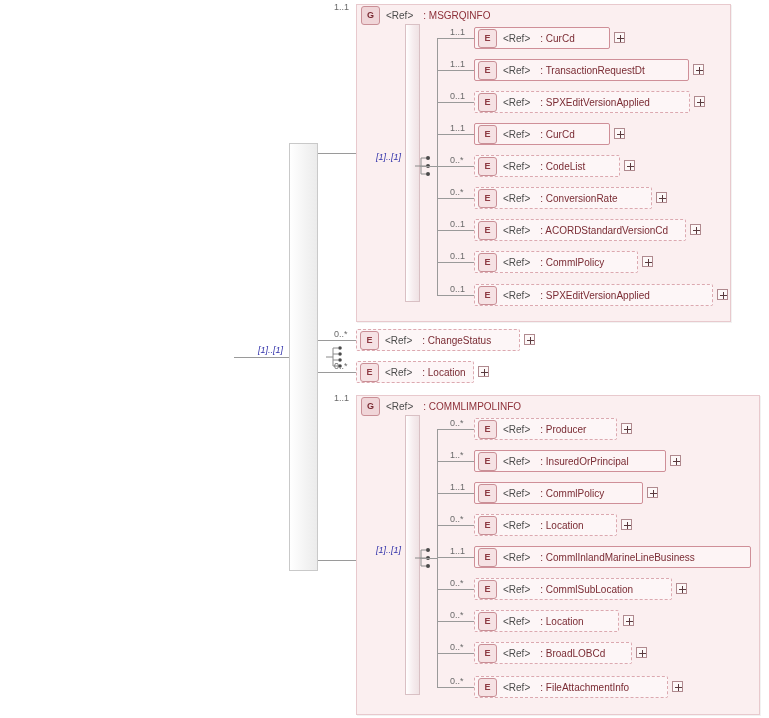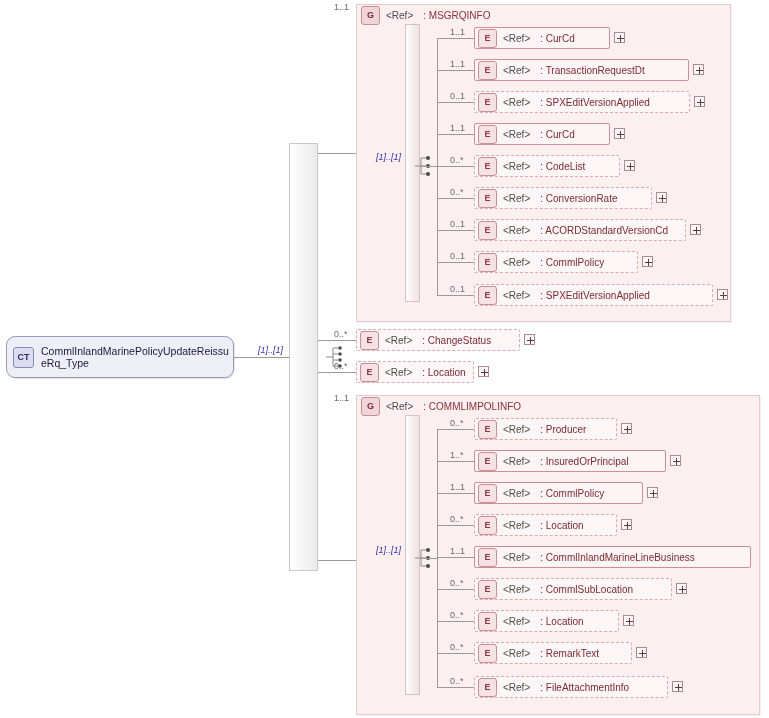--- a/index.html
+++ b/index.html
@@ -291,24 +291,20 @@
 
   <div class="ln h" style="left:437px; top:295px; width:37px;"></div>
   <div class="occ" style="left:450px; top:284px;">0..1</div>
   <div class="el-pill" style="left:474px; top:284px; width:239px;">
     <div class="badge badge-e">E</div>
     <span class="ref-text">&lt;Ref&gt;</span>
     <span class="name-text">: SPXEditVersionApplied</span>
   </div>
   <div class="plus" style="left:717px; top:289px;"></div>
 
-  <div class="node ct-box" style="left:6px; top:336px; width:228px; height:42px;">
-    <div class="ct-badge">CT</div>
-    <div class="ct-label">CommlInlandMarinePolicyUpdateReissueRq_Type</div>
-  </div>
 
   <div class="ln h" style="left:234px; top:357px; width:60px;"></div>
   <div class="occ-blue" style="left:258px; top:345px;">[1]..[1]</div>
 
   <div class="vbar grey" style="left:289px; top:143px; width:29px; height:428px;"></div>
 
   <div class="seq-icon" style="left:325px; top:346px;">
     <svg width="22" height="22" viewBox="0 0 22 22">
       <line x1="1" y1="11" x2="8" y2="11" stroke="#8a8a8a" stroke-width="1"></line>
       <line x1="8" y1="2" x2="8" y2="20" stroke="#8a8a8a" stroke-width="1"></line>
@@ -433,21 +429,21 @@
     <span class="ref-text">&lt;Ref&gt;</span>
     <span class="name-text">: Location</span>
   </div>
   <div class="plus" style="left:623px; top:615px;"></div>
 
   <div class="ln h" style="left:437px; top:653px; width:37px;"></div>
   <div class="occ" style="left:450px; top:642px;">0..*</div>
   <div class="el-pill" style="left:474px; top:642px; width:158px;">
     <div class="badge badge-e">E</div>
     <span class="ref-text">&lt;Ref&gt;</span>
-    <span class="name-text">: RemarkText</span>
+    <span class="name-text">: BroadLOBCd</span>
   </div>
   <div class="plus" style="left:636px; top:647px;"></div>
 
   <div class="ln h" style="left:437px; top:687px; width:37px;"></div>
   <div class="occ" style="left:450px; top:676px;">0..*</div>
   <div class="el-pill" style="left:474px; top:676px; width:194px;">
     <div class="badge badge-e">E</div>
     <span class="ref-text">&lt;Ref&gt;</span>
     <span class="name-text">: FileAttachmentInfo</span>
   </div>

